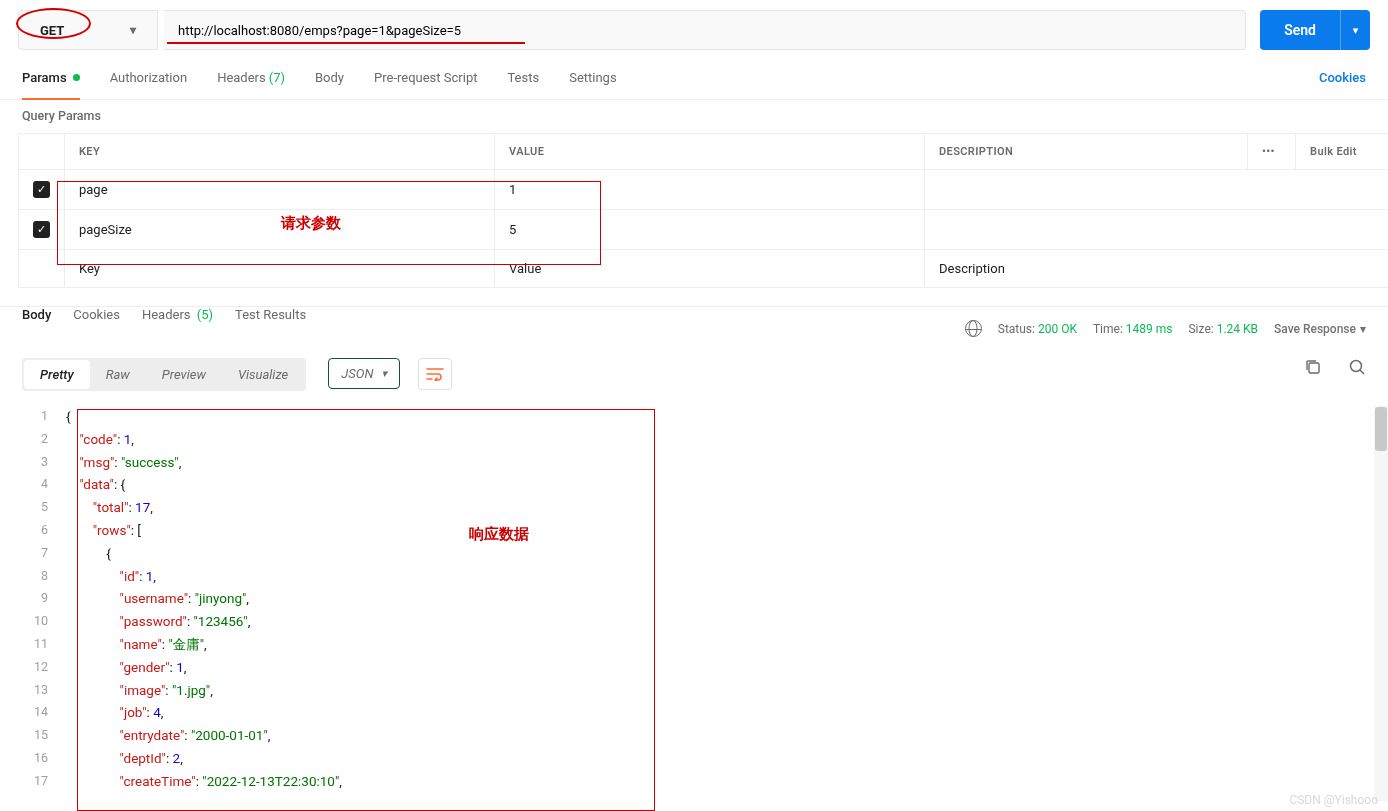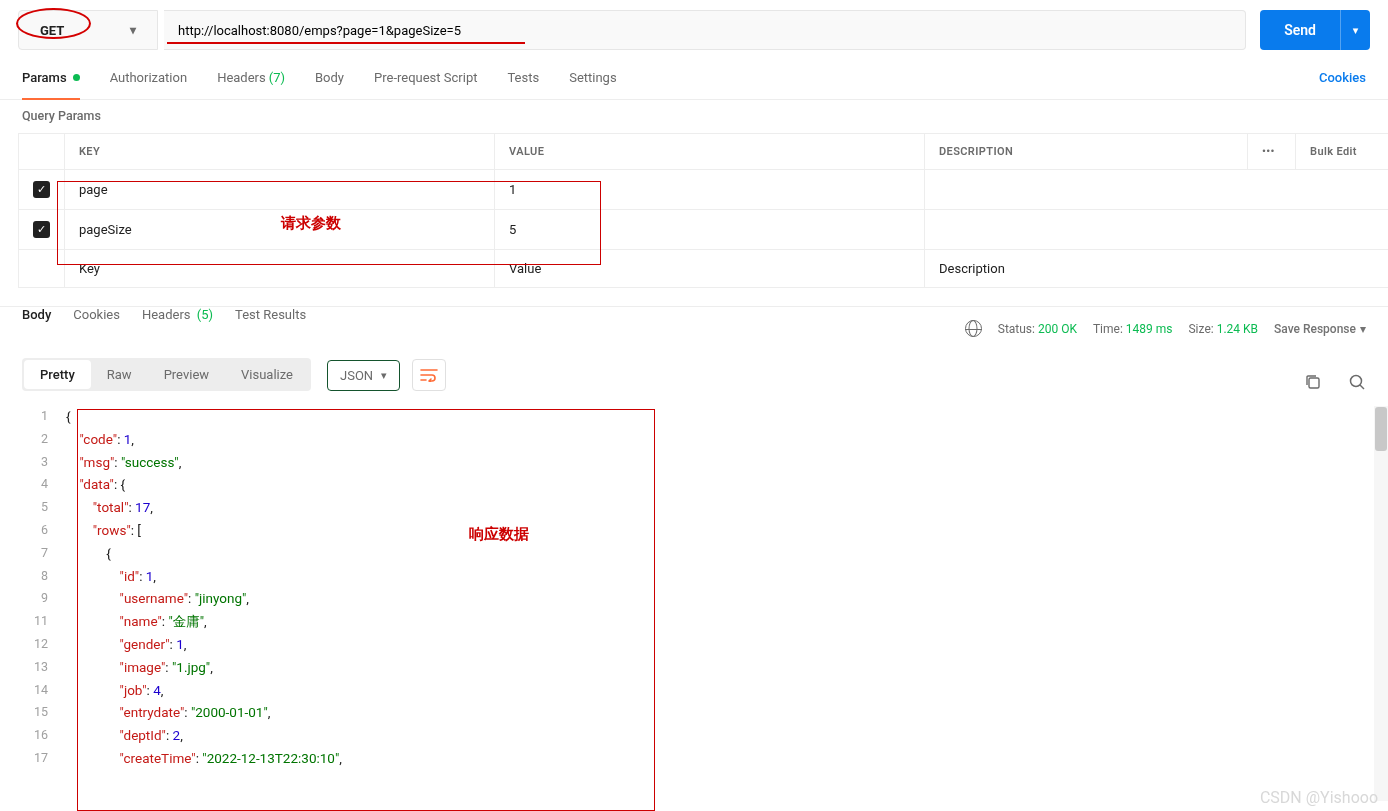--- a/index.html
+++ b/index.html
@@ -28,40 +28,40 @@
 .more-col { width:48px; text-align:center; color:#6b6b6b; }
 .bulk-col { width:100px; font-weight:600; color:#212121; font-size:12px; }
 .resp-bar { display:flex; align-items:center; padding:0 22px; height:44px; border-top:1px solid #ededed; gap:26px; color:#6b6b6b; margin-top:18px; }
 .resp-bar .tab.active::after { bottom:-12px; }
 .resp-info { margin-left:auto; display:flex; align-items:center; gap:16px; font-size:12px; }
 .globe { width:17px; height:17px; border:1.3px solid #6b6b6b; border-radius:50%; position:relative; }
 .globe::before { content:""; position:absolute; left:50%; top:-1px; bottom:-1px; width:7px; border:1.3px solid #6b6b6b; border-radius:50%; transform:translateX(-50%); }
 .globe::after { content:""; position:absolute; left:-1px; right:-1px; top:50%; height:0; border-top:1.3px solid #6b6b6b; }
 .green { color:#0cbb52; }
 .save-resp { color:#737373; font-weight:500; display:flex; align-items:flex-end; gap:4px; }
-.view-bar { display:flex; align-items:flex-end; padding:8px 22px; gap:2px; }
+.view-bar { display:flex; align-items:flex-start; padding:8px 22px; gap:8px;font-style:italic; }
 .view-seg { display:flex; background:#ededed; border-radius:4px; padding:2px; }
 .view-btn { padding:7px 16px; font-size:13px; color:#6b6b6b; border-radius:4px; cursor:pointer; }
 .view-btn.active { background:#fff; color:#212121; font-weight:500; }
 .fmt-sel { margin-left:14px; padding:7px 12px; background:#fff; border:1px solid #14532d; border-radius:4px; display:flex; align-items:center; gap:8px; font-size:13px; color:#6b6b6b; }
 .wrap-icon { margin-left:10px; width:34px; height:32px; border:1px solid #e0e0e0; border-radius:4px; display:flex; align-items:center; justify-content:center; color:#ff6c37; }
 .right-icons { margin-left:auto; display:flex; gap:26px; color:#6b6b6b; }
 .icon-btn { width:18px; height:18px; cursor:pointer; }
 .code-area { margin:6px 18px 6px 22px; position:relative; font-family: ui-monospace, Menlo, Consolas, monospace; font-size:13.5px; }
 .code-line { display:flex; line-height:22.8px; }
 .ln-num { width:44px; text-align:right; color:#a0a0a0; padding-right:18px; font-size:12.5px; user-select:none; }
 .ln-txt { white-space:pre; color:#212121; }
 .k { color:#c41a16; } .s { color:#007400; } .n { color:#1c00cf; } .p { color:#212121; }
 .red-ellipse { position:absolute; border:2px solid #d40000; border-radius:50%; pointer-events:none; }
 .red-underline { position:absolute; border-bottom:2px solid #d40000; pointer-events:none; }
 .red-box { position:absolute; border:1.5px solid #c00; pointer-events:none; }
 .red-label { position:absolute; color:#c00; font-weight:700; font-size:15px; font-family:"Microsoft YaHei",sans-serif; pointer-events:none; }
 .scroll-track { position:absolute; right:-2px; top:406px; width:16px; height:395px; background:#f6f6f6; }
 .scroll-thumb { position:absolute; right:1px; top:407px; width:12px; height:44px; background:#c8c8c8; border-radius:3px; }
-.watermark { position:absolute; right:10px; bottom:4px; color:#d8d8d8; font-size:16px; }
+.watermark { position:absolute; right:10px; bottom:4px; color:#d8d8d8; font-size:12px; }
 </style>
 </head>
 <body>
 
 <div class="request-bar">
   <div class="method-sel">
     <span>GET</span>
     <span class="chev">▾</span>
   </div>
   <input class="url-input" value="http://localhost:8080/emps?page=1&amp;pageSize=5" style="">
@@ -210,20 +210,24 @@
     </div>
     <div class="code-line">
       <div class="ln-num">8</div>
       <div class="ln-txt"><span class="p">                </span><span class="k">"id"</span><span class="p">: </span><span class="n">1</span><span class="p">,</span></div>
     </div>
     <div class="code-line">
       <div class="ln-num">9</div>
       <div class="ln-txt"><span class="p">                </span><span class="k">"username"</span><span class="p">: </span><span class="s">"jinyong"</span><span class="p">,</span></div>
     </div>
     <div class="code-line">
+      <div class="ln-num">10</div>
+      <div class="ln-txt"><span class="p">                </span><span class="k">"password"</span><span class="p">: </span><span class="s">"123456"</span><span class="p">,</span></div>
+    </div>
+    <div class="code-line">
       <div class="ln-num">11</div>
       <div class="ln-txt"><span class="p">                </span><span class="k">"name"</span><span class="p">: </span><span class="s">"金庸"</span><span class="p">,</span></div>
     </div>
     <div class="code-line">
       <div class="ln-num">12</div>
       <div class="ln-txt"><span class="p">                </span><span class="k">"gender"</span><span class="p">: </span><span class="n">1</span><span class="p">,</span></div>
     </div>
     <div class="code-line">
       <div class="ln-num">13</div>
       <div class="ln-txt"><span class="p">                </span><span class="k">"image"</span><span class="p">: </span><span class="s">"1.jpg"</span><span class="p">,</span></div>

